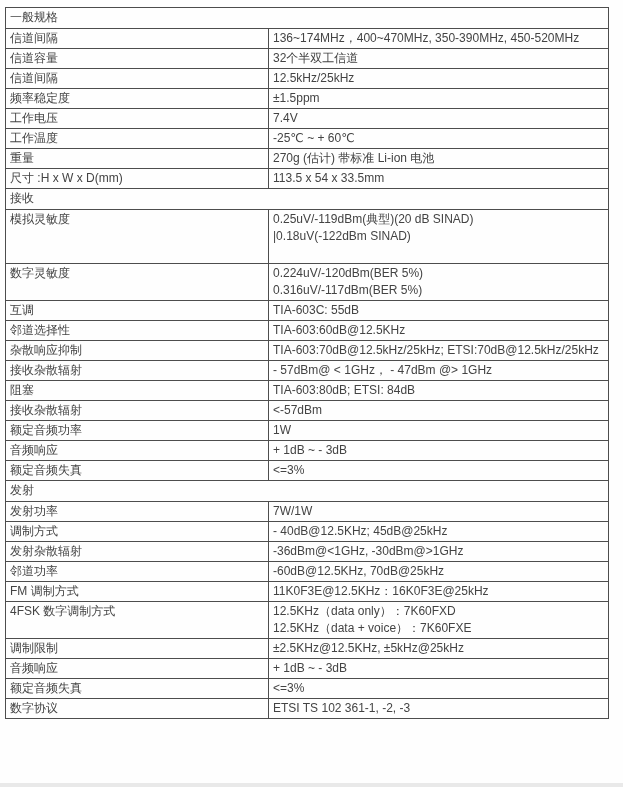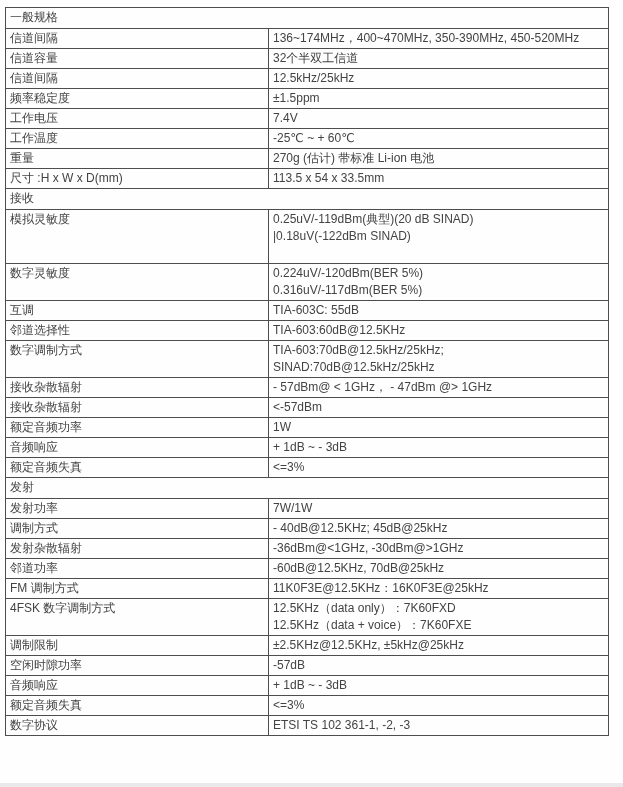--- a/index.html
+++ b/index.html
@@ -110,26 +110,30 @@
         </tr>
         <tr>
           <td>互调</td>
           <td>TIA-603C: 55dB</td>
         </tr>
         <tr>
           <td>邻道选择性</td>
           <td>TIA-603:60dB@12.5KHz</td>
         </tr>
         <tr>
-          <td>数字调制方式</td>
-          <td>TIA-603:70dB@12.5kHz/25kHz; SINAD:70dB@12.5kHz/25kHz</td>
+          <td>杂散响应抑制</td>
+          <td>TIA-603:70dB@12.5kHz/25kHz; ETSI:70dB@12.5kHz/25kHz</td>
         </tr>
         <tr>
           <td>接收杂散辐射</td>
           <td>- 57dBm@ &lt; 1GHz， - 47dBm @&gt; 1GHz</td>
+        </tr>
+        <tr>
+          <td>阻塞</td>
+          <td>TIA-603:80dB;  ETSI: 84dB</td>
         </tr>
         <tr>
           <td>接收杂散辐射</td>
           <td>&lt;-57dBm</td>
         </tr>
         <tr>
           <td>额定音频功率</td>
           <td>1W</td>
         </tr>
         <tr>
@@ -166,24 +170,20 @@
         <tr>
           <td>4FSK 数字调制方式</td>
           <td>12.5KHz（data only）：7K60FXD
 12.5KHz（data + voice）：7K60FXE</td>
         </tr>
         <tr>
           <td>调制限制</td>
           <td>±2.5KHz@12.5KHz,  ±5kHz@25kHz</td>
         </tr>
         <tr>
-          <td>空闲时隙功率</td>
-          <td>-57dB</td>
-        </tr>
-        <tr>
           <td>音频响应</td>
           <td>+ 1dB ~  - 3dB</td>
         </tr>
         <tr>
           <td>额定音频失真</td>
           <td>&lt;=3%</td>
         </tr>
         <tr>
           <td>数字协议</td>
           <td>ETSI TS 102 361-1, -2, -3</td>

